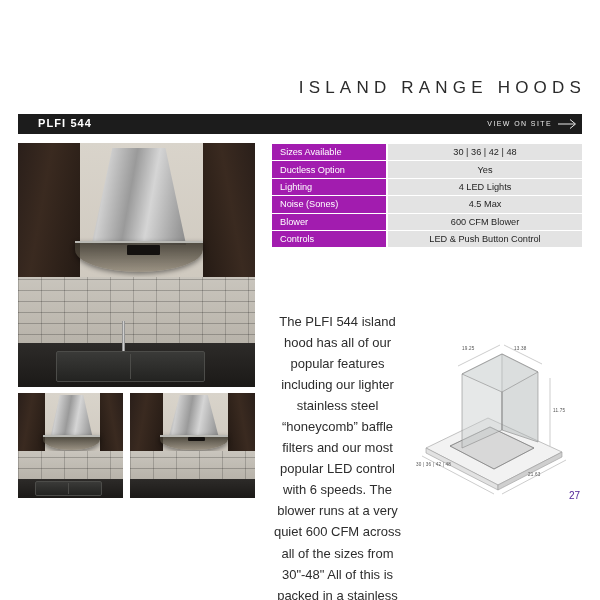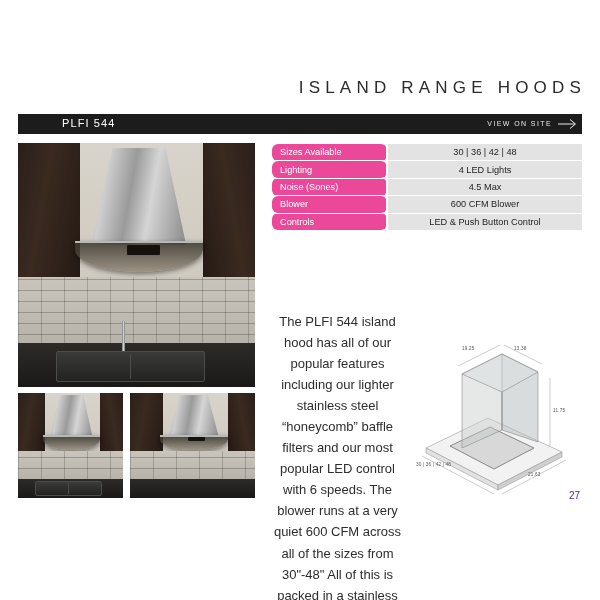--- a/index.html
+++ b/index.html
@@ -43,24 +43,23 @@
     top: 114px;
     width: 564px;
     height: 20px;
     background: #1c1c1c;
   }
   .model-label {
     position: absolute;
     left: 38px;
     top: 117px;
     font-size: 11px;
-    font-weight: normal;
+    font-weight: bold;
     letter-spacing: 1.1px;
     color: #ffffff;
-    margin-left: 24px;
   }
   .view-on-site {
     position: absolute;
     right: 48px;
     top: 119.5px;
     font-size: 7px;
     letter-spacing: 1.4px;
     color: #e8e8e8;
   }
   .arrow-icon {
@@ -167,25 +166,24 @@
     width: 310px;
     border-collapse: collapse;
     font-size: 9.2px;
   }
   .spec-table td {
     padding: 3.2px 0;
     border-bottom: 1px solid #ffffff;
   }
   .spec-table td.label {
     width: 106px;
-    background: #ec4899;
+    background: #a21caf;
     color: #ffffff;
     padding-left: 8px;
     border-right: 2px solid #ffffff;
-    border-radius: 6px;
   }
   .spec-table td.value {
     background: #e3e3e3;
     color: #1f1f1f;
     text-align: center;
   }
 
   
   .body-copy {
     position: absolute;
@@ -279,20 +277,24 @@
     </div>
   </div>
 
   <table class="spec-table">
     <tbody>
         <tr>
           <td class="label">Sizes Available</td>
           <td class="value">30 | 36 | 42 | 48</td>
         </tr>
         <tr>
+          <td class="label">Ductless Option</td>
+          <td class="value">Yes</td>
+        </tr>
+        <tr>
           <td class="label">Lighting</td>
           <td class="value">4 LED Lights</td>
         </tr>
         <tr>
           <td class="label">Noise (Sones)</td>
           <td class="value">4.5 Max</td>
         </tr>
         <tr>
           <td class="label">Blower</td>
           <td class="value">600 CFM Blower</td>

